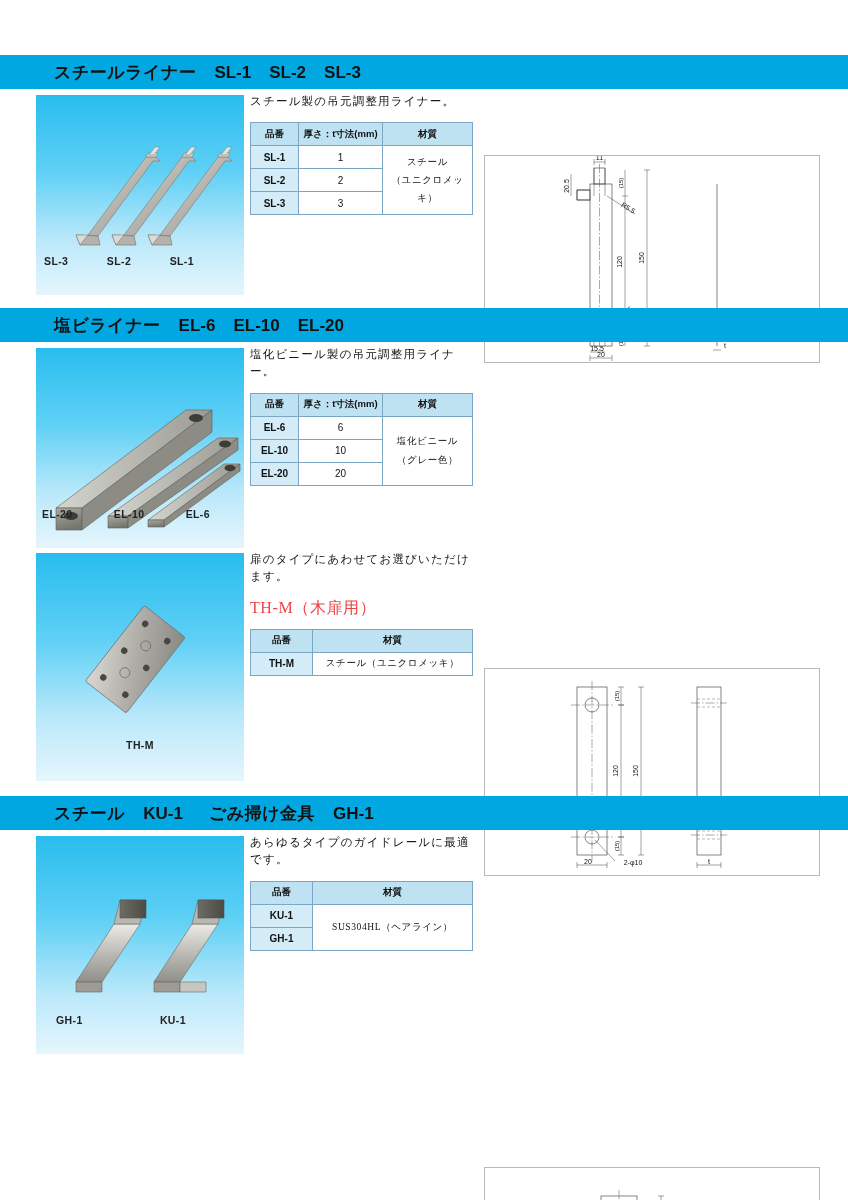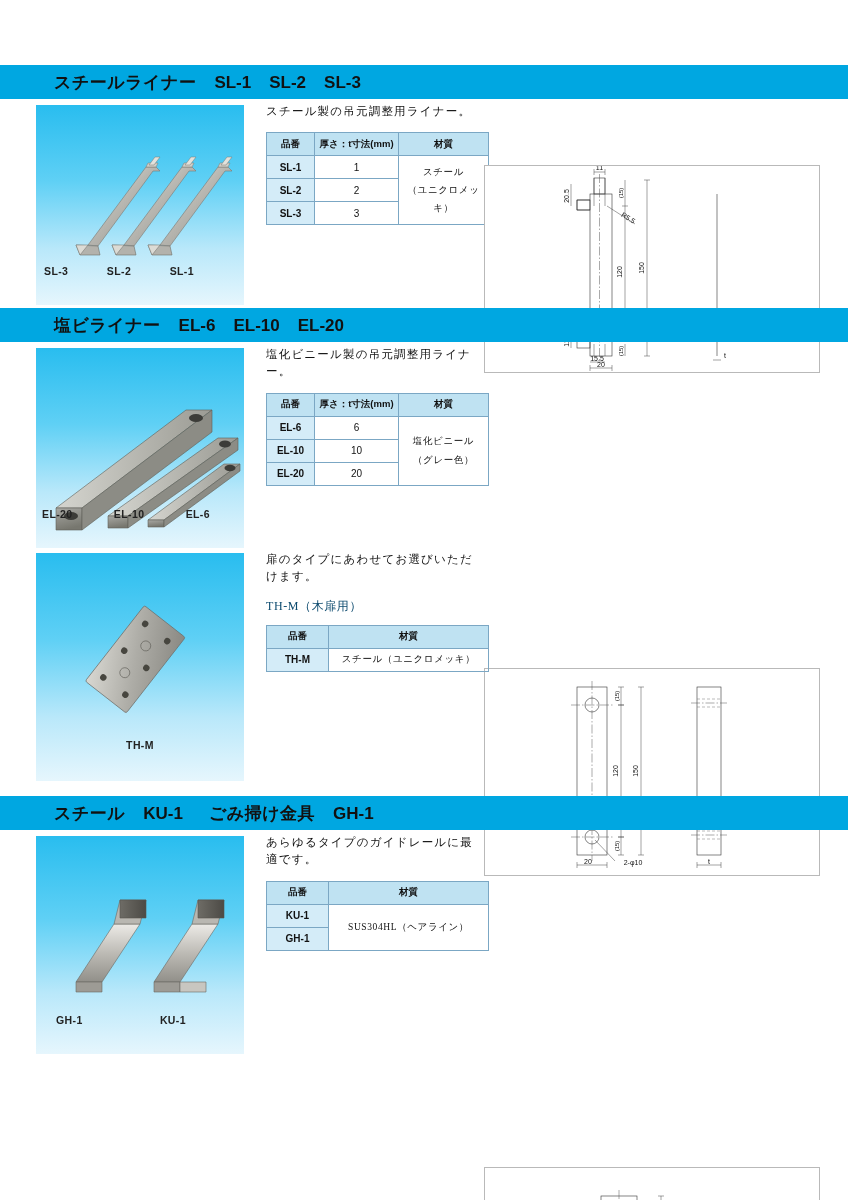--- a/index.html
+++ b/index.html
@@ -31,28 +31,28 @@
     background:linear-gradient(180deg,#29bdef 0%,#5fd0f5 38%,#b9e8fa 72%,#e6f6fd 100%);
     box-sizing:border-box;overflow:hidden;flex:none;
   }
   .photo-label-row{
     position:absolute;left:0;width:100%;display:flex;justify-content:center;
     gap:14px;font-size:10.5px;font-weight:bold;color:#222;letter-spacing:.4px;
   }
   .photo-label-row span{display:inline-block;}
 
   
-  .mid{flex:none;width:236px;padding-left:22px;box-sizing:border-box;padding-top:4px;}
+  .mid{flex:none;width:236px;padding-left:6px;box-sizing:border-box;padding-top:4px;}
   .lead{
     font-family:"Liberation Serif","DejaVu Serif",serif;
     font-size:11.5px;color:#111;letter-spacing:1.2px;margin:0 0 12px 0;line-height:1.5;
   }
   .sub-note{
     font-family:"Liberation Serif","DejaVu Serif",serif;
-    font-size:12px;color:#0c4a6e;letter-spacing:.6px;margin:0 0 10px 0;
+    font-size:16px;color:#ef4444;letter-spacing:.6px;margin:0 0 10px 0;
   }
 
   table.spec{border-collapse:collapse;width:222px;table-layout:fixed;}
   table.spec td,table.spec th{
     border:1px solid #7ba7c4;font-size:9.5px;text-align:center;
     padding:0;height:22px;color:#111;font-weight:normal;
   }
   table.spec th{background:#bfe2f2;font-weight:bold;font-size:9.5px;}
   table.spec td.code{background:#d4ecf8;font-weight:bold;font-size:10px;}
   table.spec td.mat{
@@ -74,21 +74,21 @@
   .ln{stroke:#333;stroke-width:.6;fill:none;}
   .ln2{stroke:#444;stroke-width:.5;fill:none;}
   .cl{stroke:#555;stroke-width:.5;fill:none;stroke-dasharray:9 2 1.5 2;}
   .hid{stroke:#777;stroke-width:.5;fill:none;stroke-dasharray:3 2;}
 </style>
 </head>
 <body>
 
 <div class="page">
 
-  <div class="section" style="top:10px;">
+  <div class="section" style="top:0;">
     <div class="bar" style="margin-top:55px;">
       <div class="bar-title">
         <span>スチールライナー</span><span class="code">SL-1</span><span class="code">SL-2</span><span class="code">SL-3</span>
       </div>
     </div>
 
     <div class="body" style="height:205px;">
 
       <div class="photo" style="height:200px;margin-top:6px;">
         <svg width="208" height="200" viewBox="0 0 208 200">

